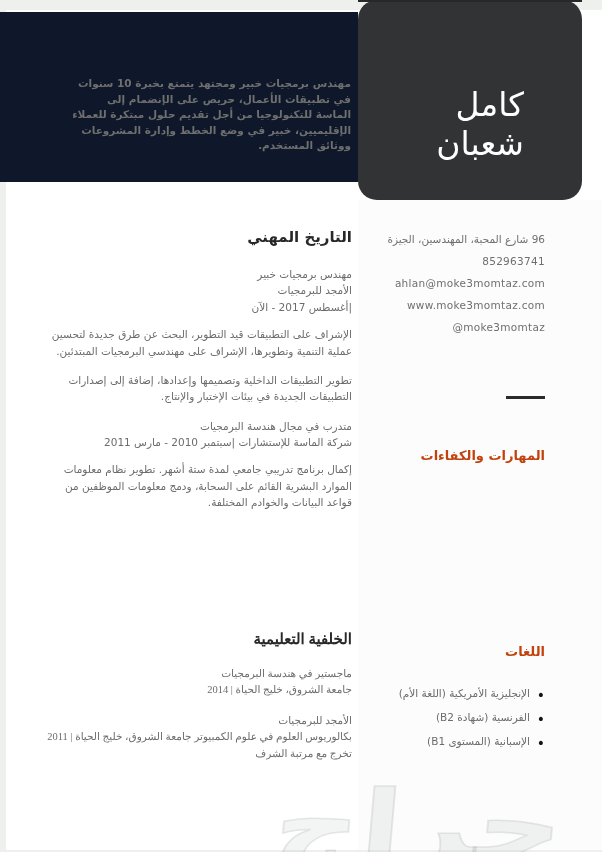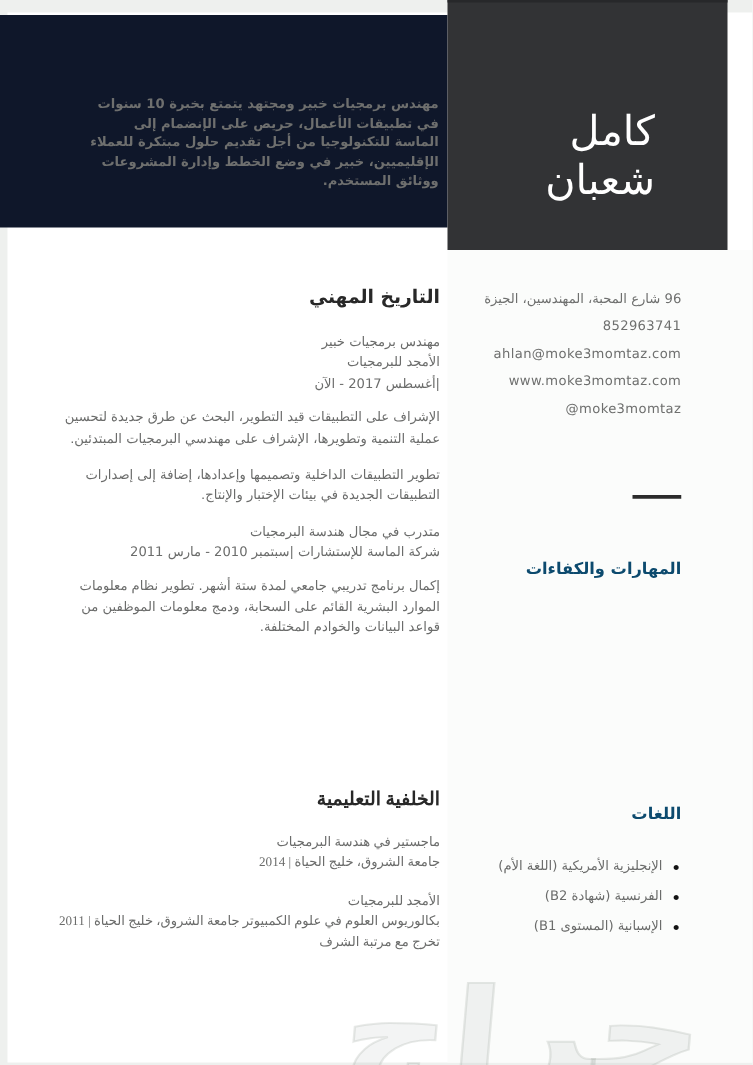--- a/index.html
+++ b/index.html
@@ -12,32 +12,32 @@
   .page   { position:absolute; left:6px; top:10px; right:0; bottom:2px; background:#ffffff; }
   .side-shade { position:absolute; left:358px; top:200px; right:0; bottom:2px; background:#fbfcfb; }
 
   
   .summary-block { position:absolute; left:0; top:12px; width:358px; height:170px; background:#0f172a;font-weight:bold; }
   .summary-text  {
     position:absolute; right:7px; bottom:28px; width:282px;
     direction:rtl; text-align:right;
     font-size:10.5px; line-height:1.48; color:#6e6f6e; letter-spacing:0.1px;
   }
-  .name-block { position:absolute; left:358px; top:0; width:224px; height:200px; background:#323335; }
+  .name-block { position:absolute; left:358px; top:0; width:224px; height:200px; background:#323335;border-radius:19px; }
   .name-block::before { content:""; position:absolute; top:0; left:0; right:0; height:2px; background:#27282a; }
   .name {
     position:absolute; top:86px; right:58px;
     direction:rtl; text-align:right; color:#ffffff;
     font-size:33px; line-height:1.18; font-weight:500; letter-spacing:0.5px;
   }
 
   
   .rtl { direction:rtl; text-align:right; }
   .section-heading { font-size:15px; font-weight:bold; color:#282828; }
-  .side-heading    { font-size:13px; font-weight:bold; color:#0c4a6e; }
+  .side-heading    { font-size:13px; font-weight:bold; color:#c2410c; }
   .body-text  { font-size:10.5px; color:#6b6c6b; line-height:1.56; }
 
   
   .experience { position:absolute; top:228px; right:250px; width:312px; }
   .experience .section-heading { margin-bottom:20px;text-align:right; }
   .job-meta  { margin-bottom:11px; }
   .job-desc  { margin-bottom:13px; }
   .education { position:absolute; top:630px; right:250px; width:312px;font-family:Liberation Serif, serif; }
   .education .section-heading { margin-bottom:18px; }
   .edu-entry { margin-bottom:14px; }

